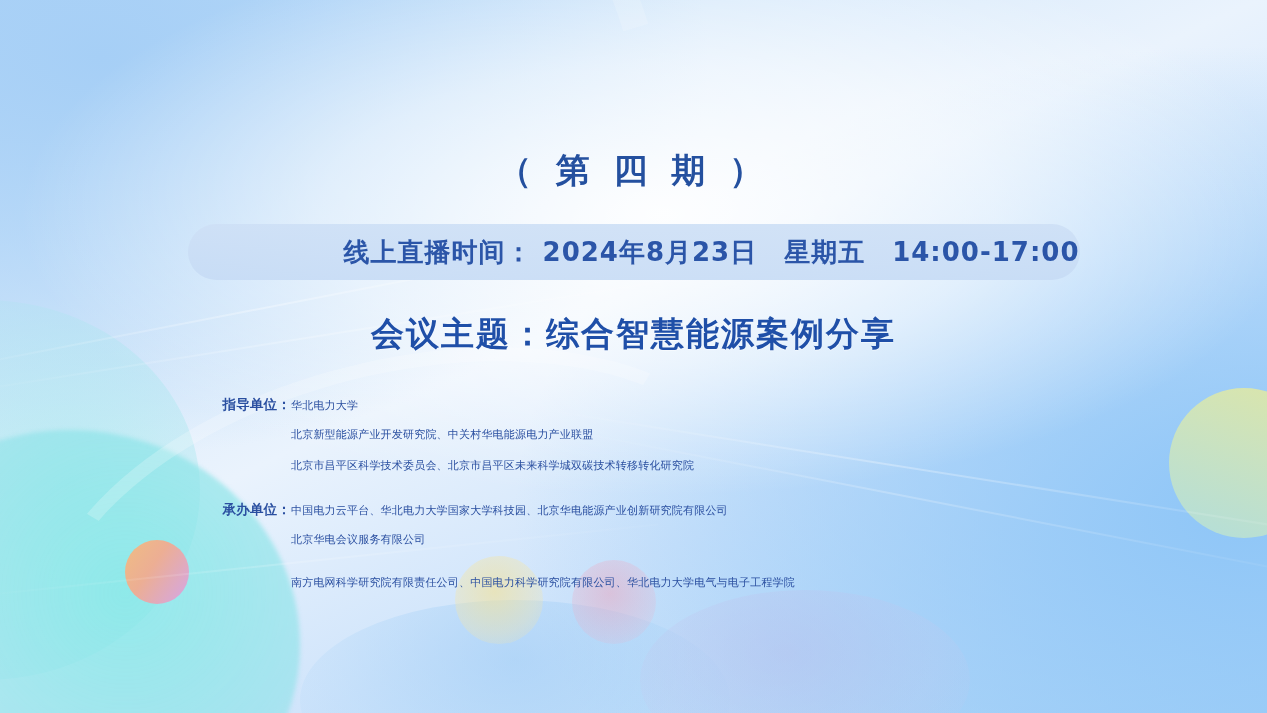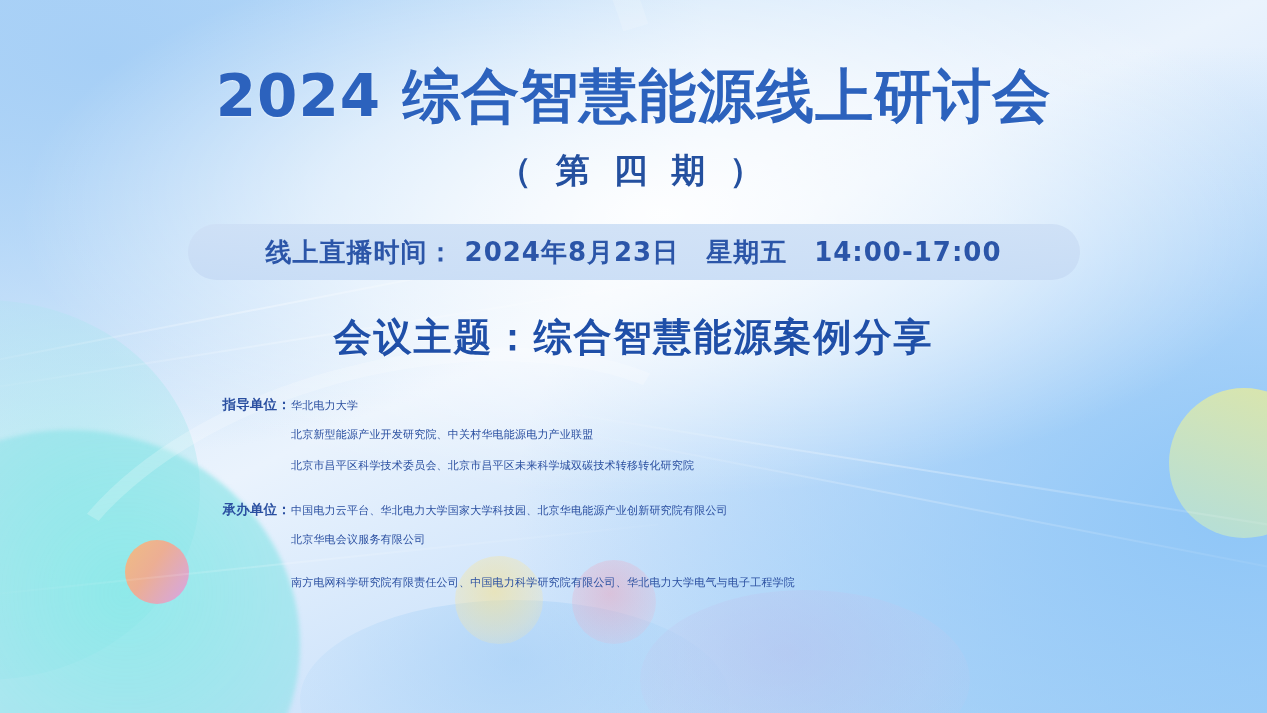--- a/index.html
+++ b/index.html
@@ -139,37 +139,37 @@
     position:absolute;
     left:50%;
     transform:translateX(-50%);
     top:224px;
     width:892px;
     height:56px;
     border-radius:28px;
     background:linear-gradient(180deg, rgba(206,224,246,0.92) 0%, rgba(198,219,245,0.88) 100%);
     display:flex;
     align-items:center;
-    justify-content:center;
+    justify-content:flex-end;
   }
   .time-pill-text {
     font-family:"DejaVu Sans","Liberation Sans",sans-serif;
     font-size:26px;
     font-weight:700;
     color:#2b55a8;
     letter-spacing:1px;
     white-space:nowrap;
   }
 
   .theme-line {
     position:absolute;
     left:0; right:0; top:312px;
     text-align:center;
     font-family:"DejaVu Serif","Liberation Serif",serif;
-    font-size:38px;
+    font-size:33px;
     font-weight:700;
     letter-spacing:2px;
     color:#1f4fa8;
     white-space:nowrap;
     text-shadow:0 1px 1px rgba(255,255,255,0.5);
   }
 
   .orgs {
     position:absolute;
     left:205px;
@@ -220,21 +220,20 @@
   <div class="arc arc-3"></div>
 
   <div class="streak streak-a"></div>
   <div class="streak streak-b"></div>
   <div class="streak streak-c"></div>
   <div class="streak streak-d"></div>
   <div class="streak streak-e"></div>
 
   <div class="content">
 
-    <h1 class="main-title">2024 综合智慧能源线上研讨会</h1>
 
     <div class="sub-title">（ 第 四 期 ）</div>
 
     <div class="time-pill">
       <span class="time-pill-text">线上直播时间： 2024年8月23日　星期五　14:00-17:00</span>
     </div>
 
     <div class="theme-line">会议主题：综合智慧能源案例分享</div>
 
     <div class="orgs">

